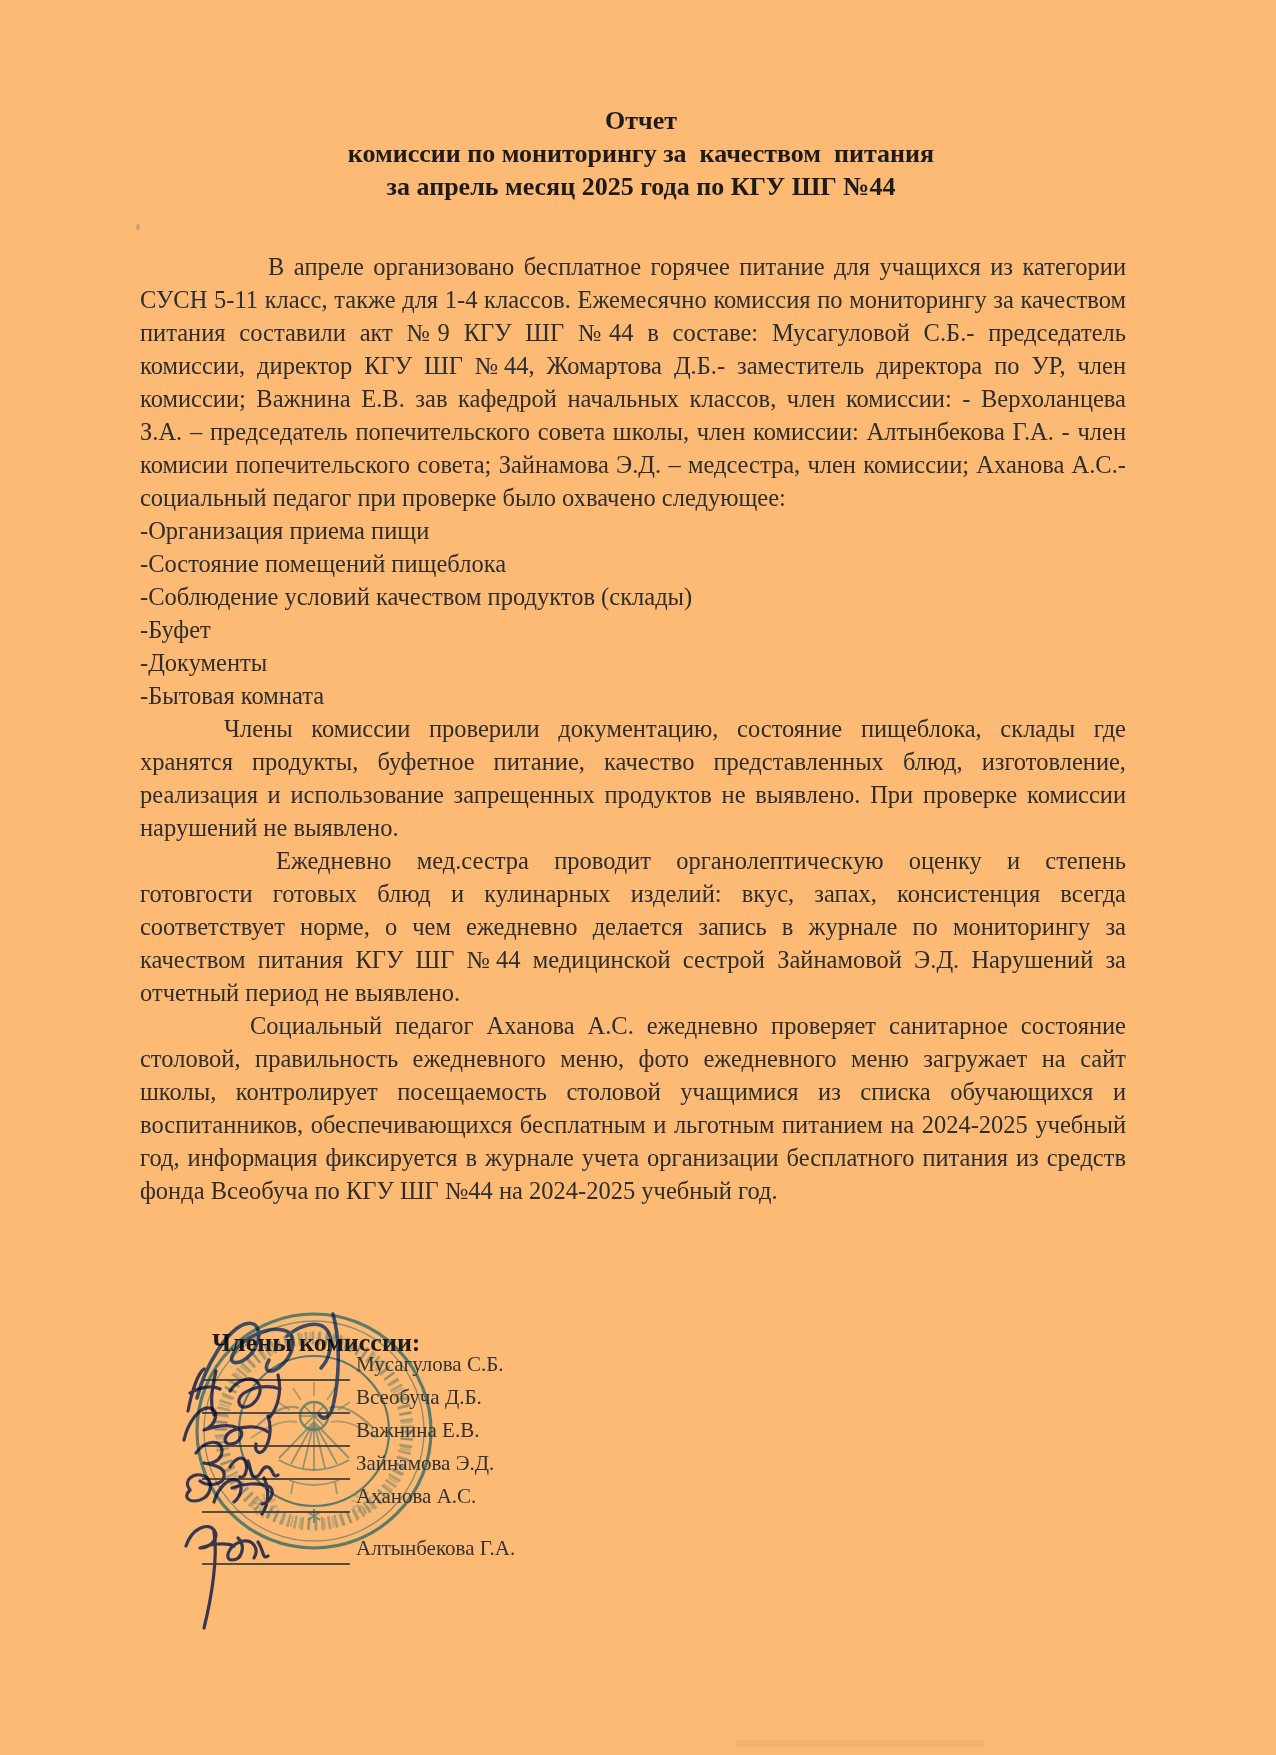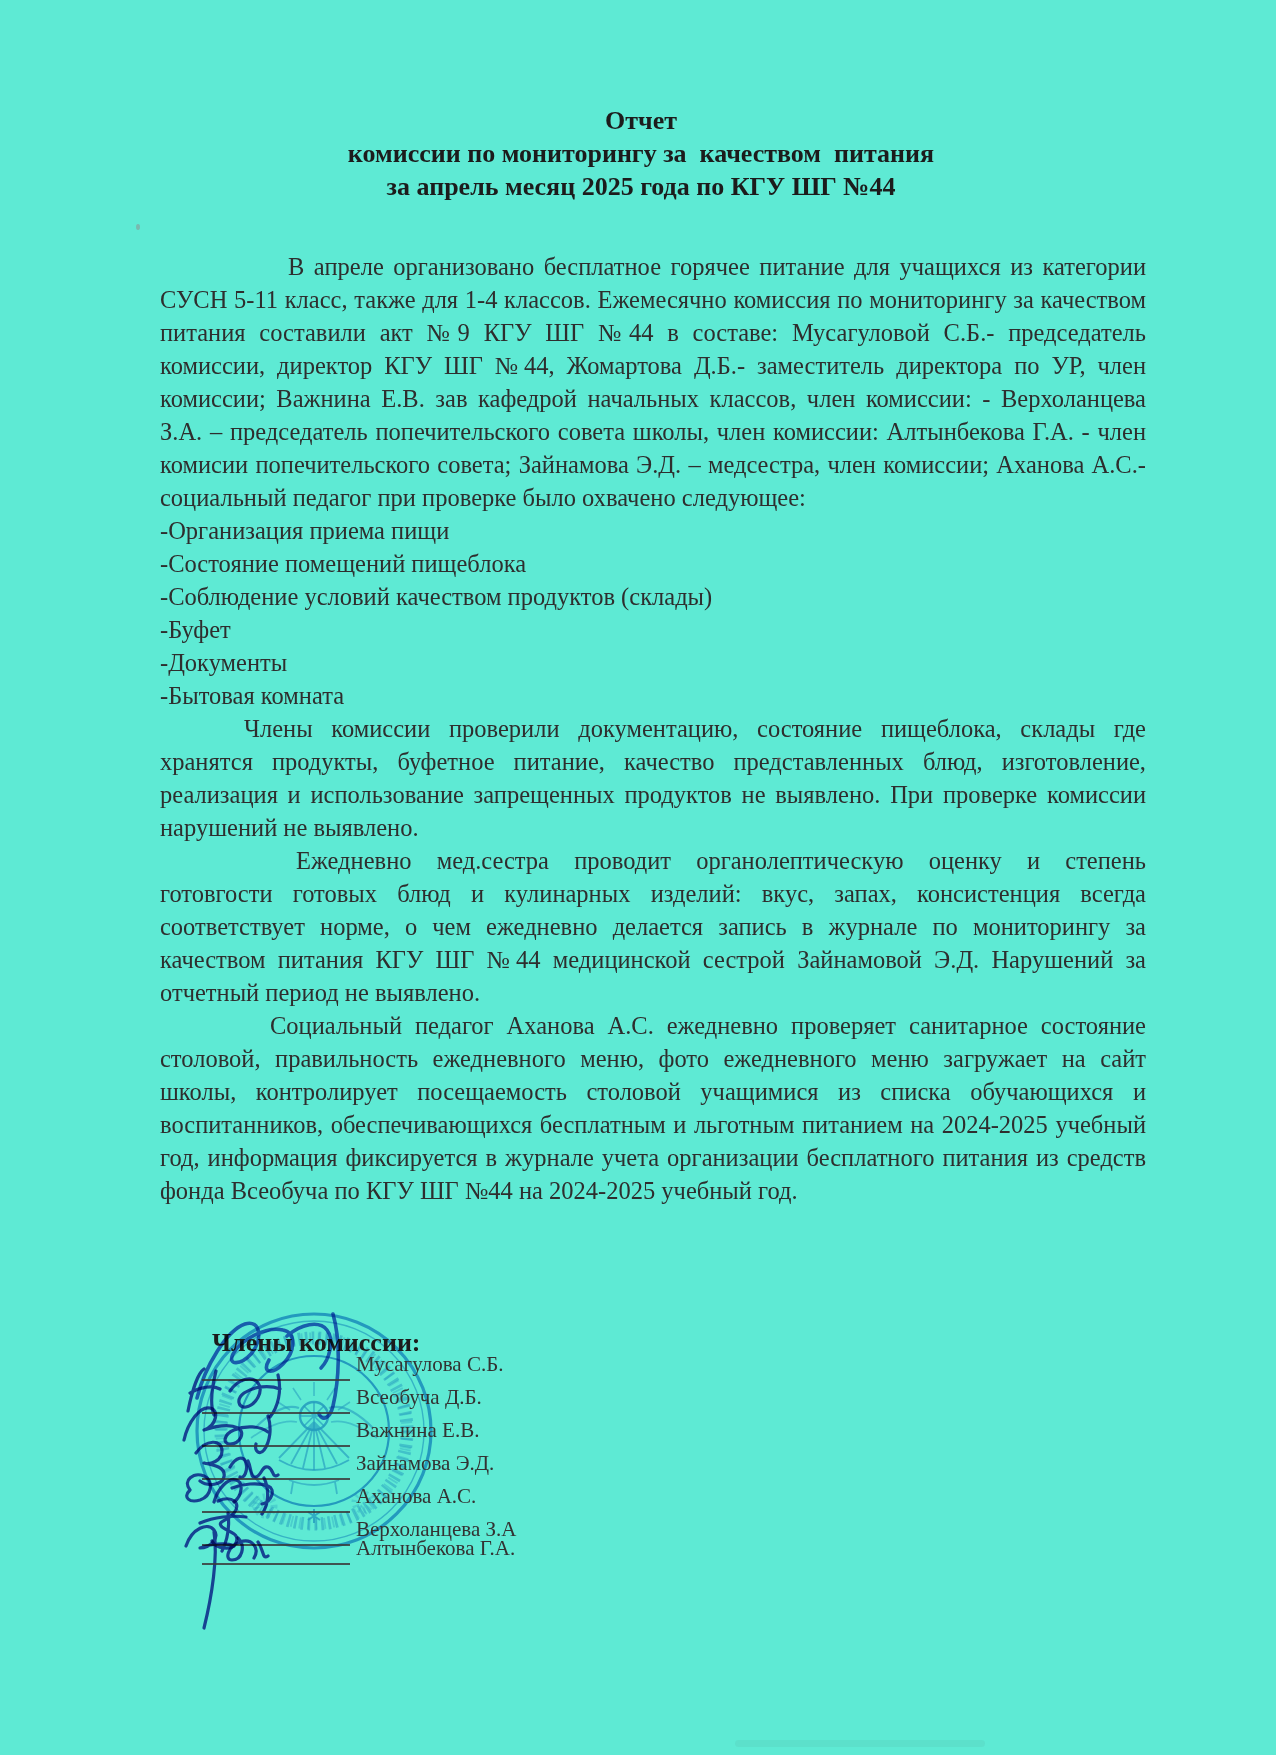--- a/index.html
+++ b/index.html
@@ -1,34 +1,34 @@
 <!DOCTYPE html>
 <html lang="ru"><head>
 <meta charset="utf-8">
 <style>
   html,body{margin:0;padding:0;background:#e8e8e8;}
   .page{
     position:relative;
     width:1276px;height:1755px;
     margin:0 auto;
-    background:#5eead4;
+    background:#fdba74;
     font-family:"Liberation Serif","DejaVu Serif",serif;
     color:#2b2b2b;
     overflow:hidden;
   }
   
   .title-block{
     position:absolute;left:148px;top:104px;width:986px;
     text-align:center;font-weight:bold;color:#1c1c1c;
     font-size:26px;line-height:33px;
   }
   .title-line{white-space:pre-wrap;}
   
   .body-block{
-    position:absolute;left:160px;top:250px;width:986px;
+    position:absolute;left:140px;top:250px;width:986px;
     font-size:24.5px;line-height:33px;color:#2e2e2e;
     text-align:justify;
   }
   .body-block p{margin:0;padding:0;}
   .p1{text-indent:128px;}
   .p2{text-indent:84px;}
   .p3{text-indent:136px;}
   .p4{text-indent:110px;}
   .checklist{margin:0;padding:0;list-style:none;text-align:left;}
   .checklist li{margin:0;padding:0;}
@@ -160,28 +160,20 @@
 
     <div class="sig-row" style="top:168px;">
       <svg class="ink" style="left:20px;top:-22px;width:175px;height:64px;" viewBox="0 0 175 64" aria-hidden="true">
         <path d="M22,28 C14,18 26,10 36,14 C46,18 44,34 32,38 C22,41 14,36 22,28"></path>
         <path d="M46,40 C50,26 60,16 68,18 C76,20 74,34 66,40 M64,26 C74,22 90,20 100,24 C108,27 104,40 94,42 M96,16 C102,28 100,44 94,52"></path>
       </svg>
       <span class="sig-line"></span>
       <span class="member-name">Аханова А.С.</span>
     </div>
 
-    <div class="sig-row" style="top:201px;">
-      <svg class="ink" style="left:36px;top:-24px;width:150px;height:64px;" viewBox="0 0 150 64" aria-hidden="true">
-        <path d="M34,8 C48,2 58,10 50,20 C44,28 32,28 38,34 C46,40 56,40 52,50 C48,58 32,56 28,48"></path>
-        <path d="M16,30 C30,24 48,22 62,24 M44,20 C46,36 42,50 38,58"></path>
-      </svg>
-      <span class="sig-line"></span>
-      <span class="member-name">Верхоланцева З.А</span>
-    </div>
 
     <div class="sig-row" style="top:220px;font-family:Liberation Serif, serif;">
       <svg class="ink" style="left:26px;top:-20px;width:175px;height:122px;" viewBox="0 0 175 122" aria-hidden="true">
         <path d="M12,30 C18,12 34,6 40,14 C46,22 36,32 26,32 C36,28 52,26 60,30"></path>
         <path d="M40,16 C44,40 38,80 30,112"></path>
         <path d="M64,22 C72,30 68,44 58,44 C50,44 54,30 66,26 C78,22 86,32 80,42 M84,26 C90,34 88,44 94,40"></path>
       </svg>
       <span class="sig-line"></span>
       <span class="member-name">Алтынбекова Г.А.</span>
     </div>

